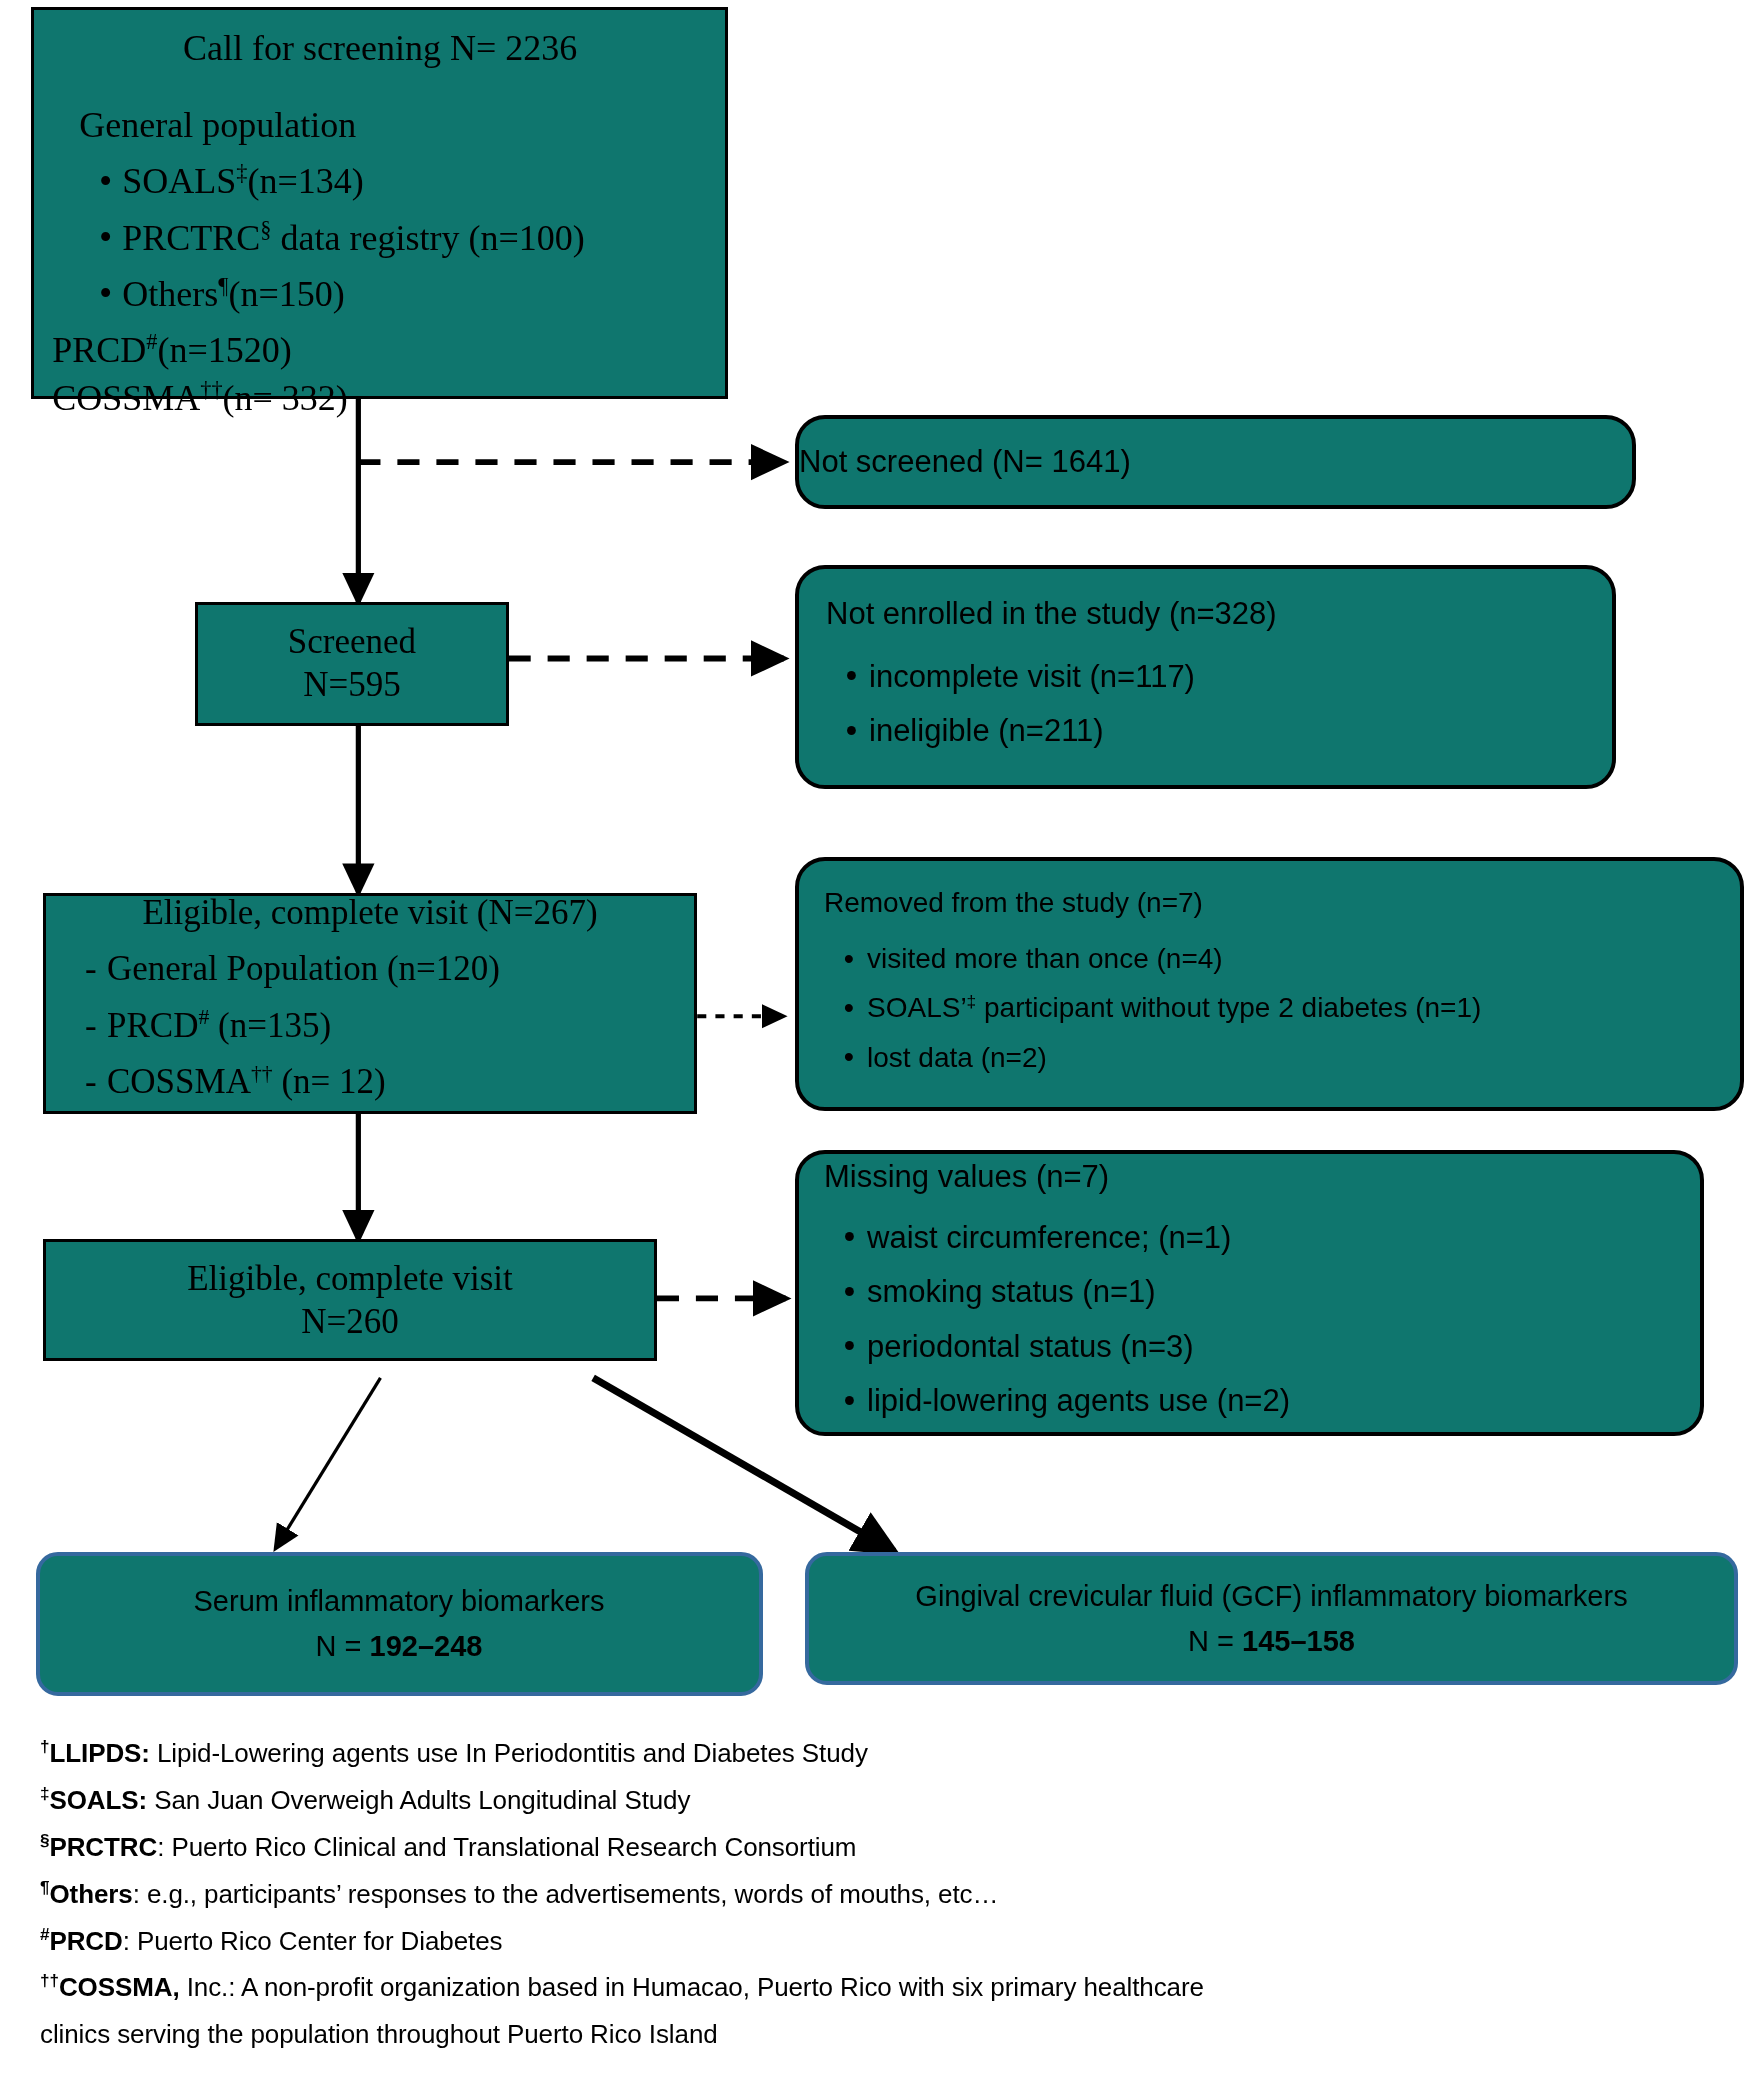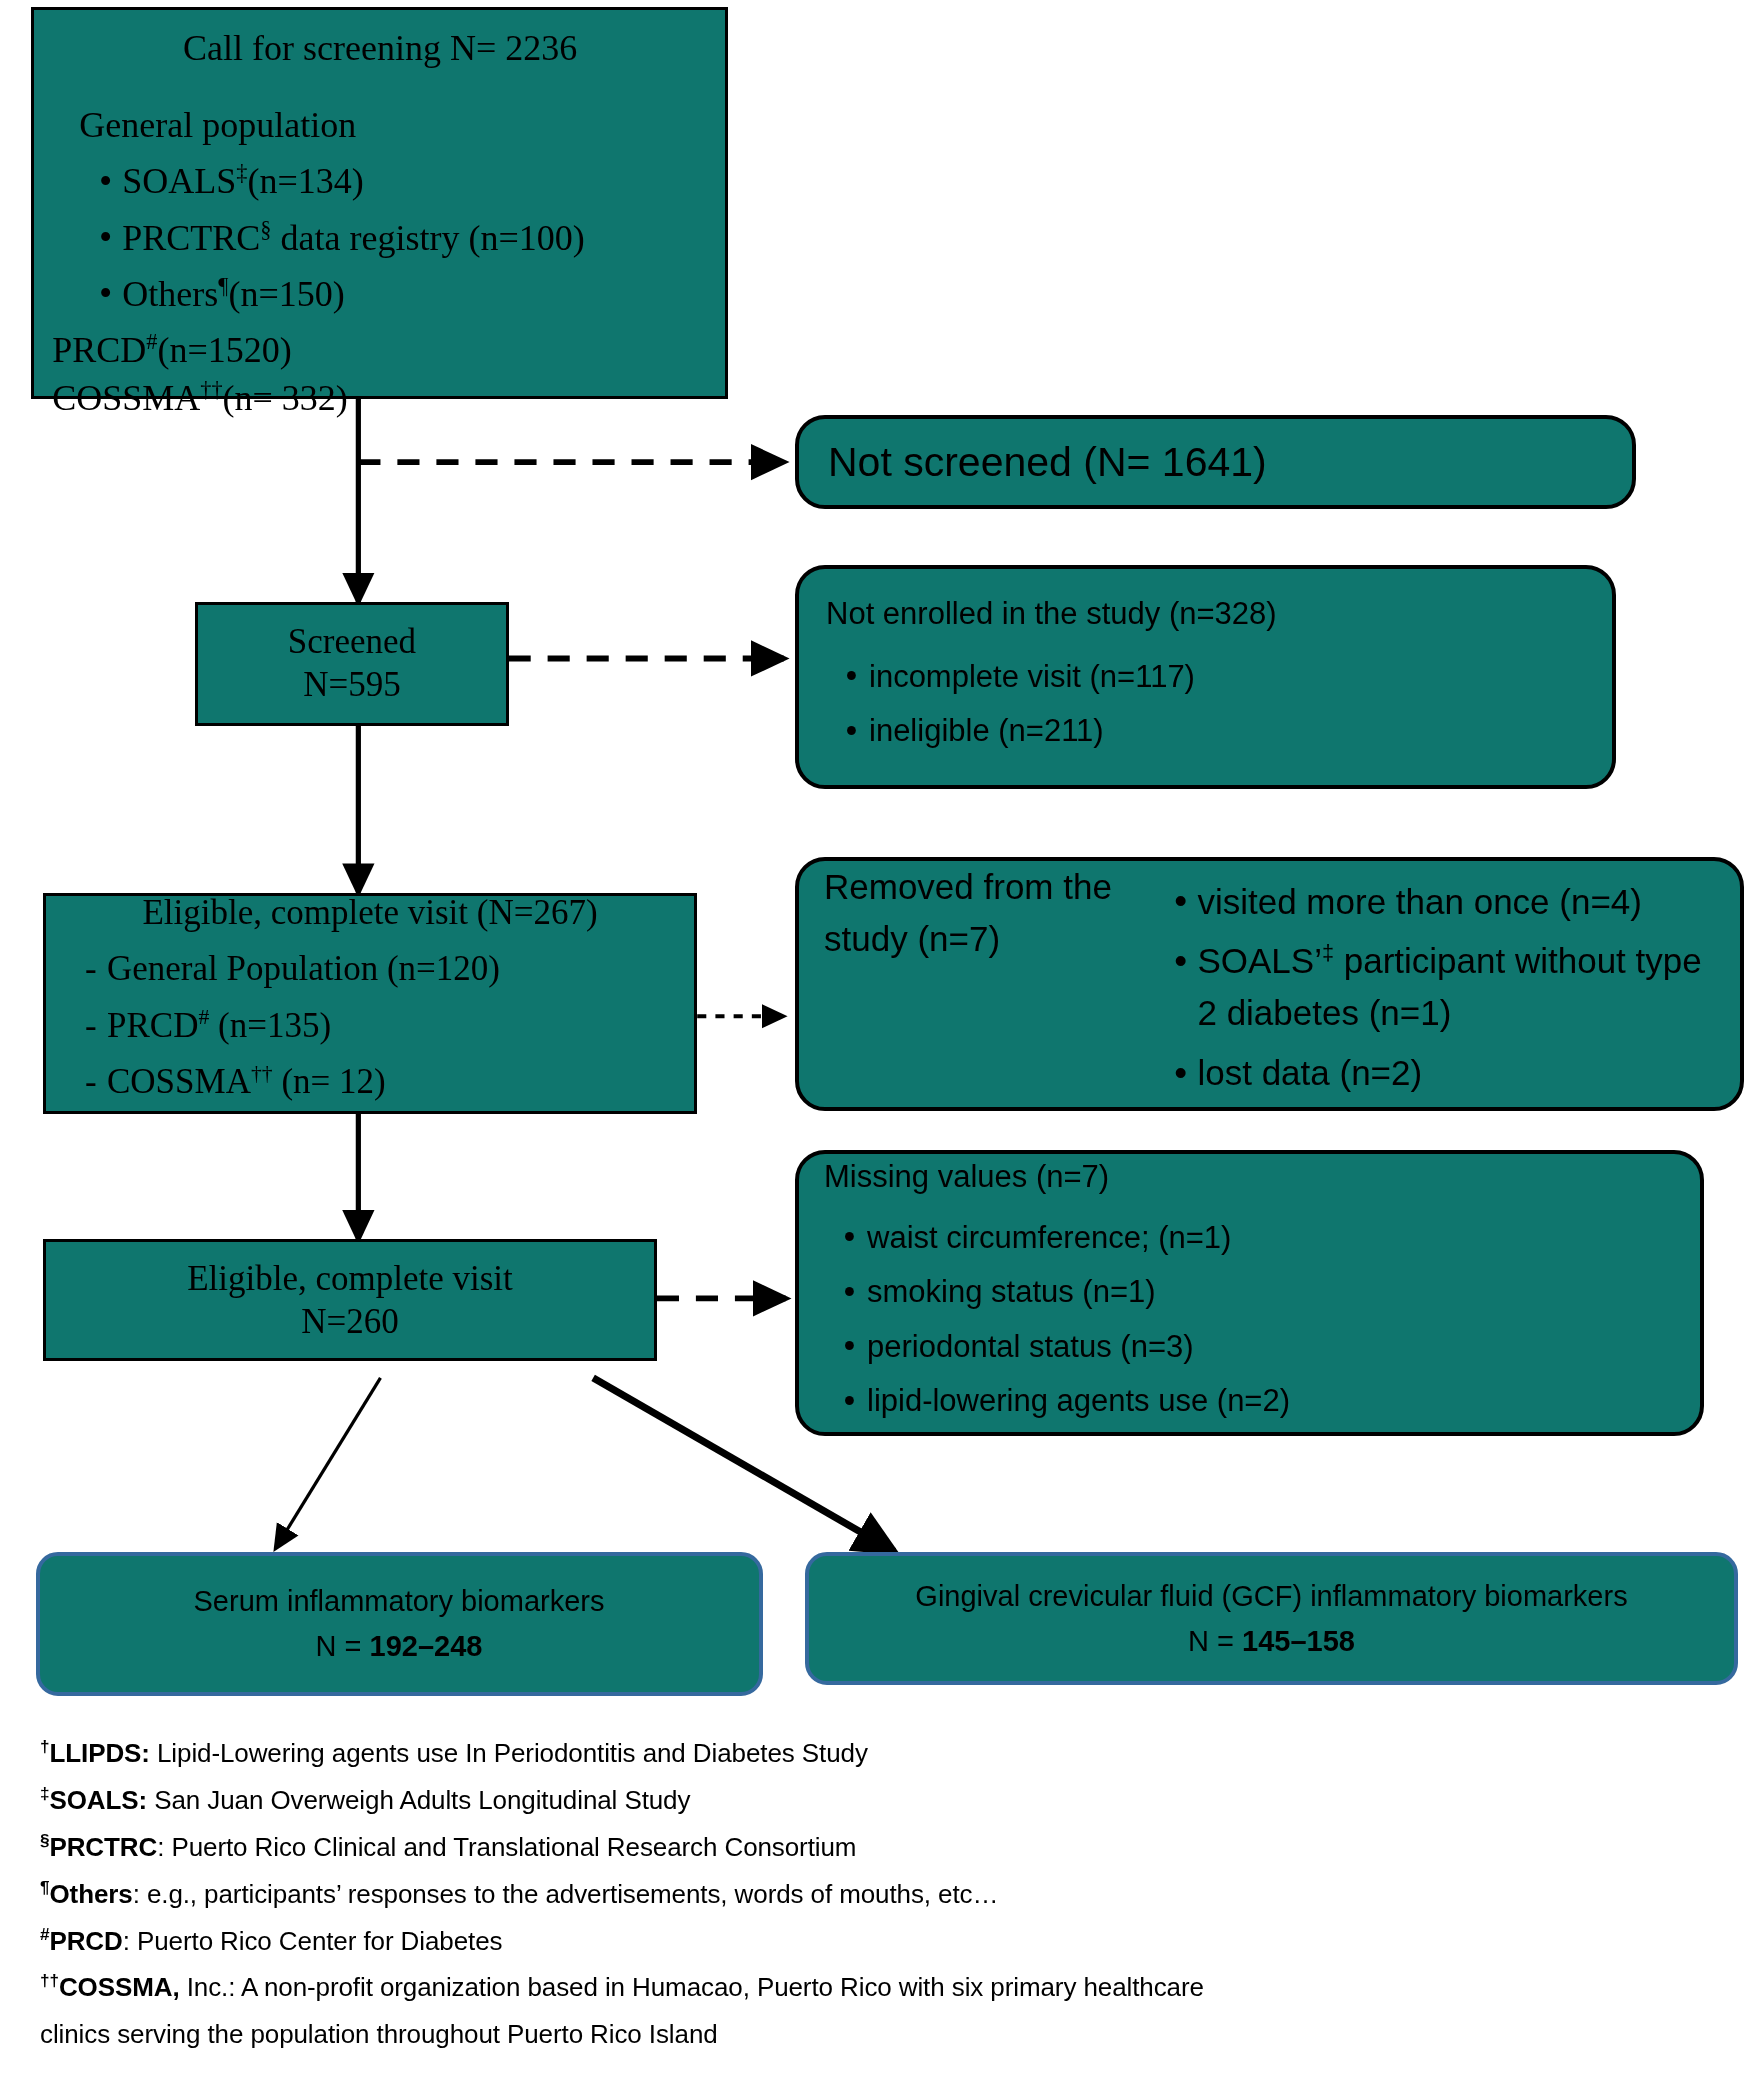--- a/index.html
+++ b/index.html
@@ -115,22 +115,22 @@
       </ul>
       <div class="ln" style="padding-left:3.9px;">
         <span>PRCD</span><sup>#</sup><span>(n=1520)</span>
       </div>
       <div class="ln" style="padding-left:3.9px;">
         <span>COSSMA</span><sup>††</sup><span>(n= 332)</span>
       </div>
     </div>
   </div>
 
-  <div class="node rd" style="left:795px;top:415px;width:841px;height:94px;font-size:41px;
-              display:flex;align-items:center;padding-left:29px;">
+  <div class="node rd" style="left:795px;top:415px;width:841px;height:94px;font-size:31px;
+              display:flex;align-items:center;">
     <span>Not screened (N= 1641)</span>
   </div>
 
   <div class="node sq" style="left:195px;top:602px;width:314px;height:124px;font-size:35px;
               font-family:'Liberation Serif',serif;display:flex;flex-direction:column;
               align-items:center;justify-content:center;line-height:1.22;">
     <span>Screened</span>
     <span>N=595</span>
   </div>
 
@@ -153,22 +153,22 @@
       </li>
       <li>
         <span>PRCD</span><sup>#</sup> <span>(n=135)</span>
       </li>
       <li>
         <span>COSSMA</span><sup>††</sup> <span>(n= 12)</span>
       </li>
     </ul>
   </div>
 
-  <div class="node rd" style="left:795px;top:857px;width:949px;height:254px;font-size:35px;line-height:1.48;
-              display:flex;flex-direction:row;justify-content:center;padding:0 14.3px 0 25px;">
+  <div class="node rd" style="left:795px;top:857px;width:949px;height:254px;font-size:28px;line-height:1.48;
+              display:flex;flex-direction:column;justify-content:center;padding:0 14.3px 0 25px;">
     <div>Removed from the study (n=7)</div>
     <ul class="bl" style="margin-top:6.5px;">
       <li>
         <span>visited more than once (n=4)</span>
       </li>
       <li>
         <span>SOALS’</span><sup>‡</sup><span> participant without type 2 diabetes (n=1)</span>
       </li>
       <li>
         <span>lost data (n=2)</span>

